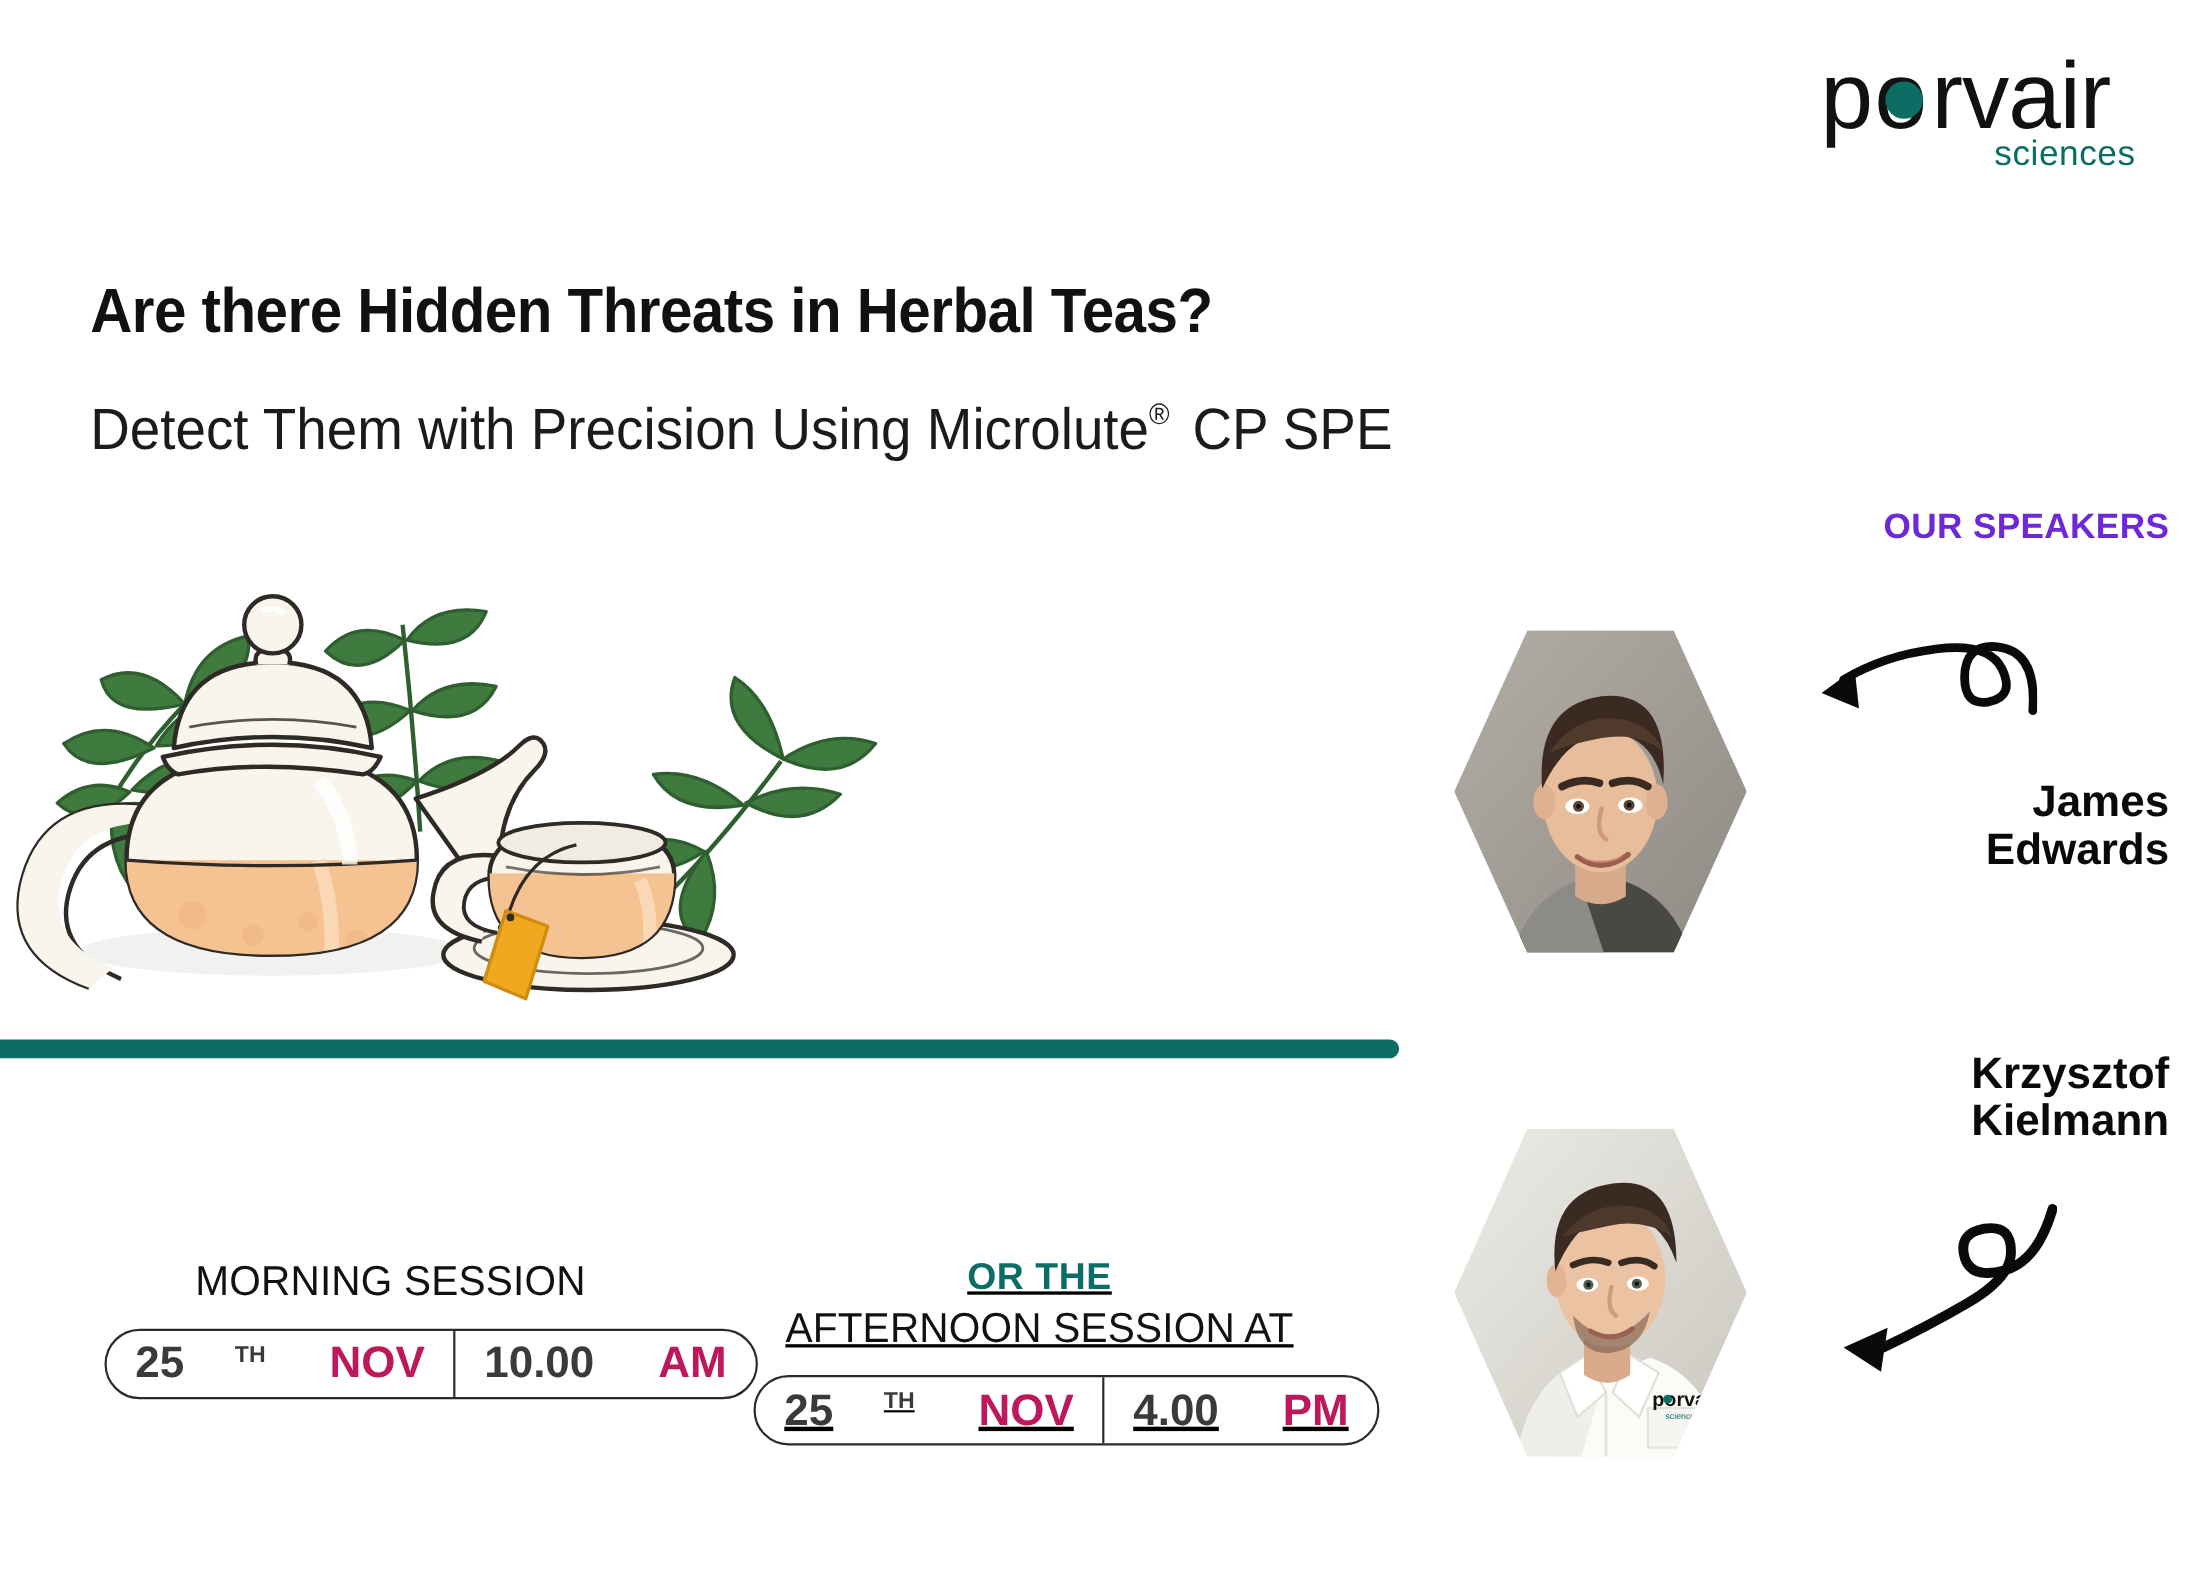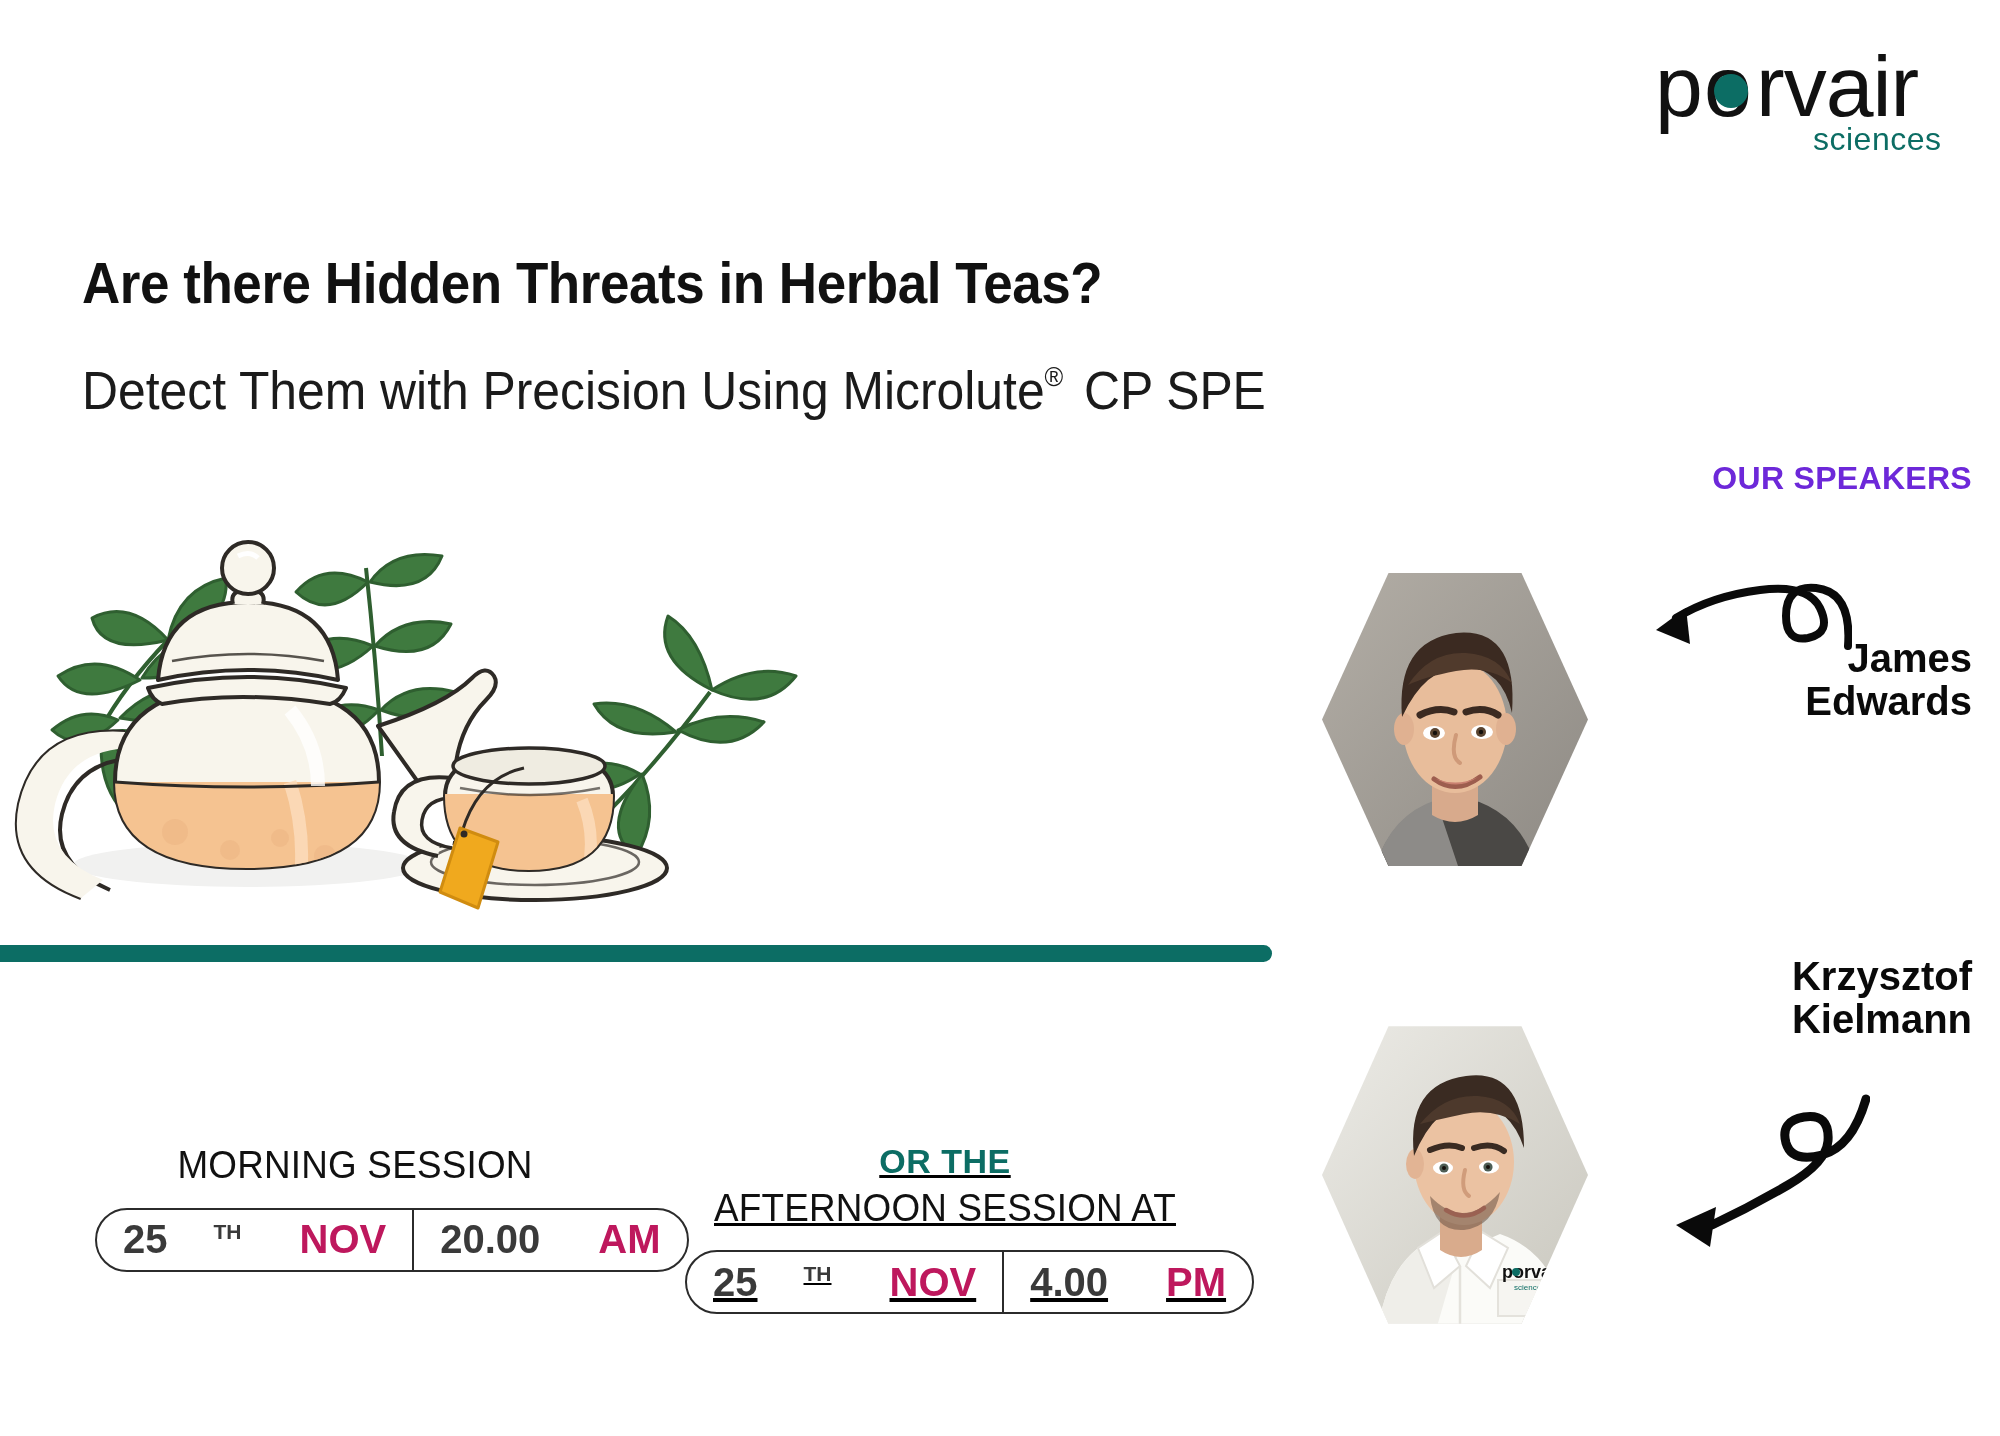--- a/index.html
+++ b/index.html
@@ -69,21 +69,21 @@
   .hex-1{left:1322px;top:567px;width:266px;height:305px;}
   .hex-2{left:1322px;top:1020px;width:266px;height:310px;}
   .hex svg{display:block;width:100%;height:100%;}
 
   .speaker-name{
     position:absolute;
     font-size:40px;font-weight:bold;color:#0a0a0a;
     line-height:1.07;text-align:right;
     white-space:pre-line;
   }
-  .name-1{right:28px;top:637px;}
+  .name-1{right:28px;top:708px;}
   .name-2{right:28px;top:955px;}
 
   .curly{position:absolute;}
   .curly-1{left:1652px;top:570px;width:200px;height:120px;}
   .curly-2{left:1640px;top:1085px;width:230px;height:170px;}
   .curly svg{display:block;}
 
   
   .session{position:absolute;top:1140px;text-align:center;}
   .session-1{left:95px;width:520px;}
@@ -352,21 +352,21 @@
 
   <div class="session session-1">
     <div class="session-line2">MORNING SESSION</div>
     <div class="pill">
       <div class="pill-cell">
           <span>25</span>
           <span class="ord">TH</span>
           <span class="teal">NOV</span>
         </div>
       <div class="pill-cell">
-          <span>20.00</span>
+          <span>10.00</span>
           <span class="teal">AM</span>
         </div>
     </div>
   </div>
 
   <div class="session session-2">
     <div class="session-lead">OR THE</div>
     <div class="session-line2">AFTERNOON SESSION AT</div>
     <div class="pill">
       <div class="pill-cell">

